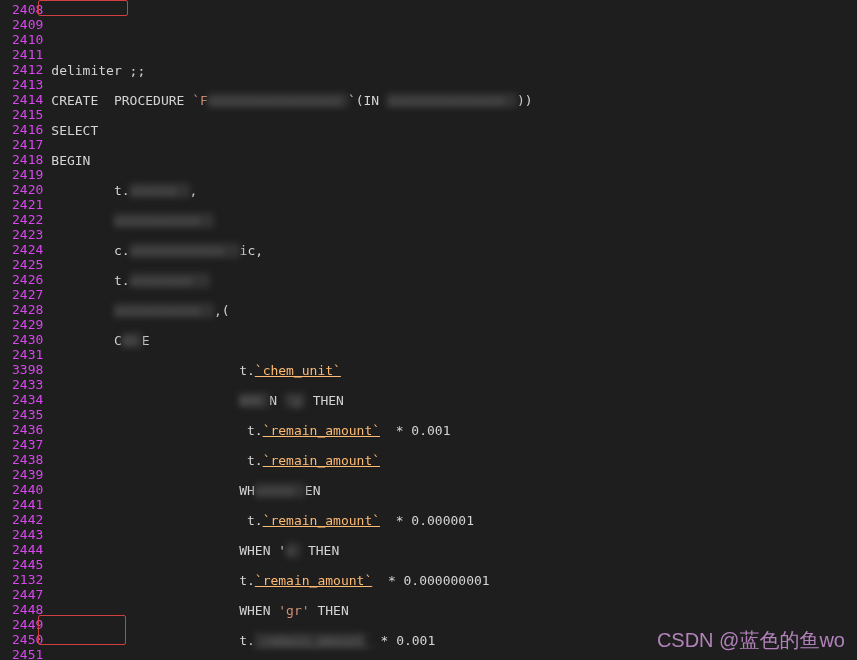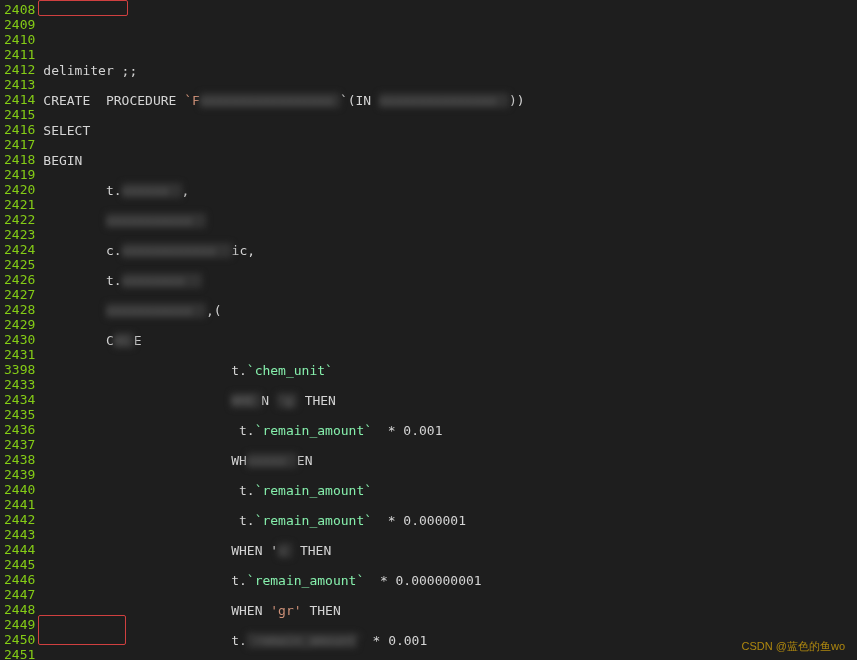--- a/index.html
+++ b/index.html
@@ -19,52 +19,53 @@
   }
   .gutter {
     background: #1e1e1e;
     padding: 2px 8px 2px 4px;
     text-align: right;
     color: #6a9955;
     user-select: none;
     line-height: 15px;
   }
   .ln {
-    color: #84cc16;
+    color: #d946ef;
+    margin-left: 8px;
   }
   .code {
     padding: 18px 0;
     line-height: 15px;
     white-space: pre;
     flex: 1;
   }
   .row { height: 15px; }
   .str { color: #ce9178; }
-  .field { color: #86efac; }
+  .field { color: #fdba74; text-decoration: underline; }
   .blur {
     display: inline-block;
     background: #333;
     filter: blur(3px);
     color: #666;
     border-radius: 2px;
   }
   .red-box {
     position: absolute;
     border: 1.5px solid #d04040;
     border-radius: 2px;
     pointer-events: none;
   }
   .box1 { top: 0px; left: 38px; width: 90px; height: 16px; }
   .box2 { top: 615px; left: 38px; width: 88px; height: 30px; }
   .watermark {
     position: absolute;
     bottom: 6px;
     right: 12px;
-    color: #eab308;
-    font-size: 11px;
+    color: #f0abfc;
+    font-size: 20px;
     font-family: sans-serif;
     opacity: 0.7;
   }
 </style>
 </head>
 <body>
 
 <div class="editor">
   <div class="gutter">
     <div class="row ln">2408</div>
@@ -98,21 +99,21 @@
     <div class="row ln">2436</div>
     <div class="row ln">2437</div>
     <div class="row ln">2438</div>
     <div class="row ln">2439</div>
     <div class="row ln">2440</div>
     <div class="row ln">2441</div>
     <div class="row ln">2442</div>
     <div class="row ln">2443</div>
     <div class="row ln">2444</div>
     <div class="row ln">2445</div>
-    <div class="row ln">2446</div>
+    <div class="row ln">2132</div>
     <div class="row ln">2447</div>
     <div class="row ln">2448</div>
     <div class="row ln">2449</div>
     <div class="row ln">2450</div>
     <div class="row ln">2451</div>
   </div>
   <div class="code">
 <div class="row"></div>
 <div class="row"><span>delimiter</span> <span>;;</span></div>
 <div class="row"><span>CREATE</span>  <span>PROCEDURE</span> <span class="str">`F</span><span class="blur" style="width:140px;">xxxxxxxxxxxxxxxxx</span><span>`</span>(<span>IN</span> <span class="blur" style="width:130px;">xxxxxxxxxxxxxxx</span>))</div>
@@ -120,22 +121,22 @@
 <div class="row"><span>BEGIN</span></div>
 <div class="row">        <span>t.</span><span class="blur" style="width:60px;">xxxxxx</span>,</div>
 <div class="row">        <span class="blur" style="width:100px;">xxxxxxxxxxx</span></div>
 <div class="row">        <span>c.</span><span class="blur" style="width:110px;">xxxxxxxxxxxx</span><span>ic,</span></div>
 <div class="row">        <span>t.</span><span class="blur" style="width:80px;">xxxxxxxx</span></div>
 <div class="row">        <span class="blur" style="width:100px;">xxxxxxxxxxx</span><span>,(</span></div>
 <div class="row">        C<span class="blur" style="width:20px;">AS</span>E</div>
 <div class="row">                        <span>t.</span><span class="field">`chem_unit`</span></div>
 <div class="row">                        <span class="blur" style="width:30px;">WHE</span><span>N</span> <span class="blur" style="width:20px;">'g</span> <span>THEN</span></div>
 <div class="row">                         <span>t.</span><span class="field">`remain_amount`</span>  <span>*</span> <span>0.001</span></div>
+<div class="row">                         <span>t.</span><span class="field">`remain_amount`</span></div>
 <div class="row">                        WH<span class="blur" style="width:50px;">xxxxx</span><span>EN</span></div>
-<div class="row">                         <span>t.</span><span class="field">`remain_amount`</span></div>
 <div class="row">                         <span>t.</span><span class="field">`remain_amount`</span>  <span>*</span> <span>0.000001</span></div>
 <div class="row">                        <span>WHEN</span> '<span class="blur" style="width:14px;">x</span> <span>THEN</span></div>
 <div class="row">                        <span>t.</span><span class="field">`remain_amount`</span>  <span>*</span> <span>0.000000001</span></div>
 <div class="row">                        <span>WHEN</span> <span class="str">'gr'</span> <span>THEN</span></div>
 <div class="row">                        <span>t.</span><span class="field blur" style="width:110px;">`remain_amount`</span>  <span>*</span> <span>0.001</span></div>
 
 
 
 
 

